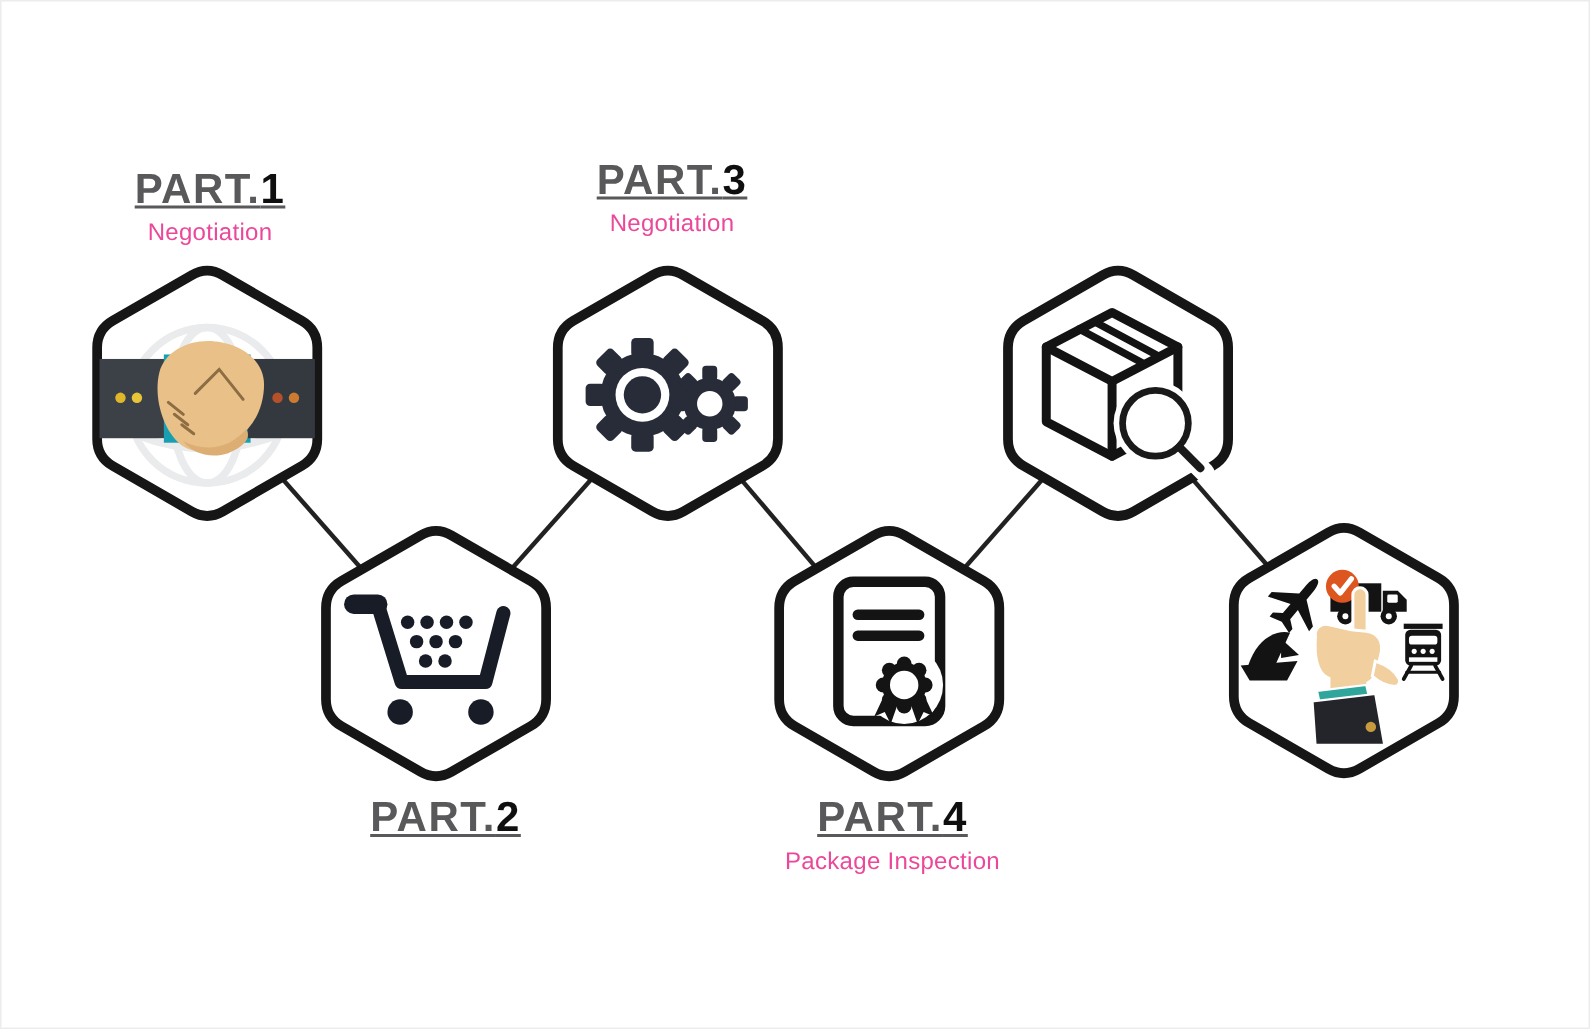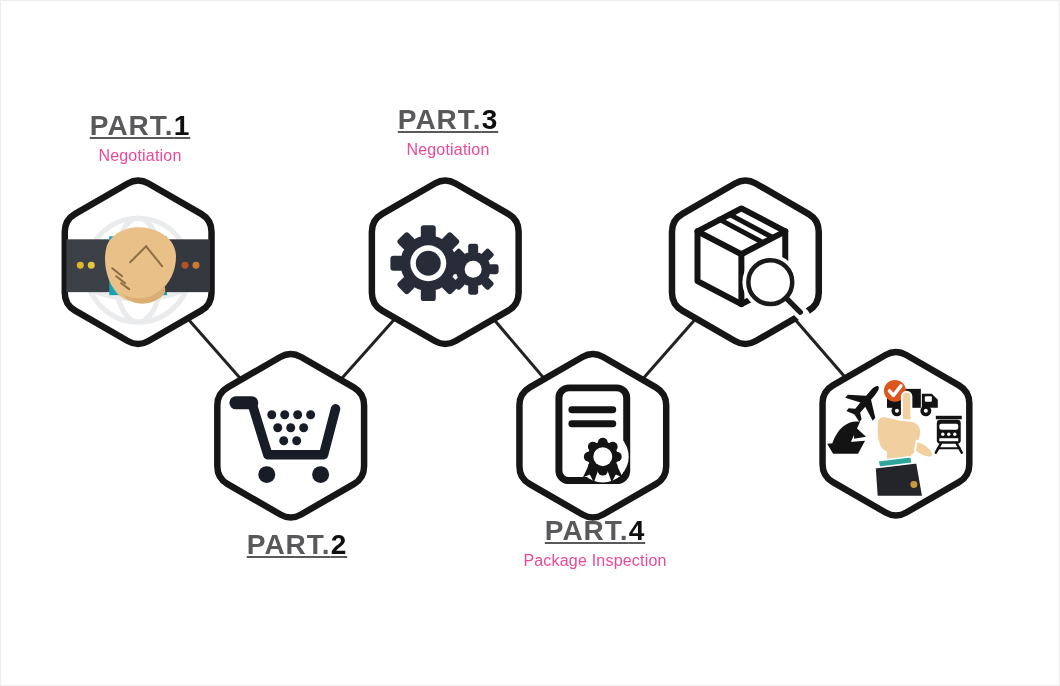--- a/index.html
+++ b/index.html
@@ -248,19 +248,19 @@
   <div class="step-label" style="left:447px;top:104px;">
     <div class="part-line"><span class="prefix">PART.</span><span class="num">3</span></div>
     <div class="title-line">Negotiation</div>
   </div>
 
 
   <div class="step-label" style="left:296px;top:529px;">
     <div class="part-line"><span class="prefix">PART.</span><span class="num">2</span></div>
   </div>
 
-  <div class="step-label" style="left:594px;top:515px;">
+  <div class="step-label" style="left:594px;top:529px;">
     <div class="part-line"><span class="prefix">PART.</span><span class="num">4</span></div>
     <div class="title-line">Package Inspection</div>
   </div>
 
 
 </div>
 
 </body></html>

